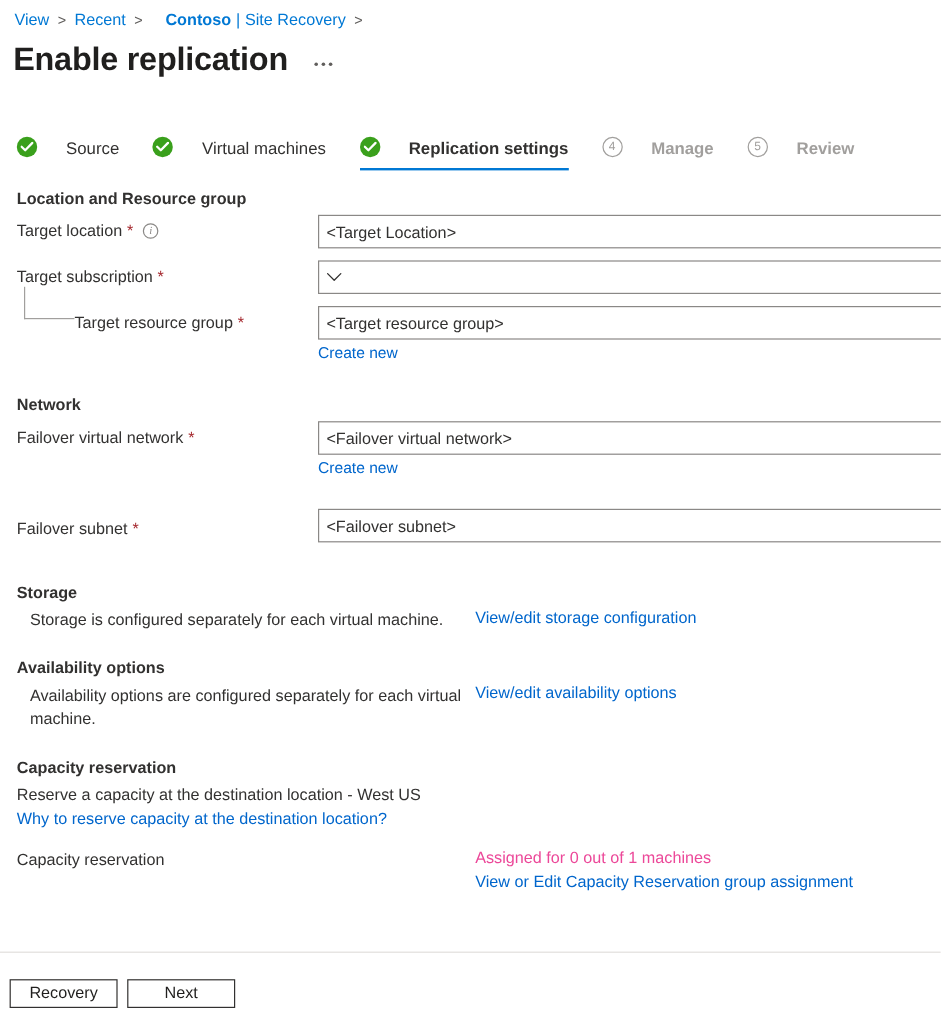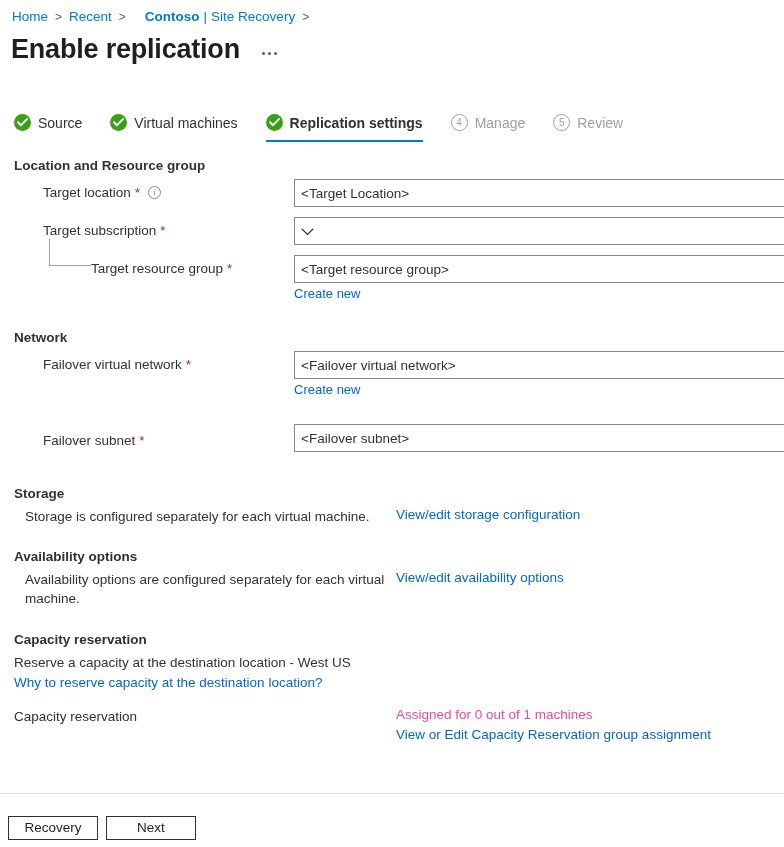--- a/index.html
+++ b/index.html
@@ -39,43 +39,43 @@
     display: flex; gap: 3px; align-items: center;
     padding: 4px 3px; cursor: pointer;
   }
   .ellipsis-btn i { width: 3px; height: 3px; background: #605e5c; border-radius: 50%; display: block; }
 
   
   .steps {
     position: absolute; left: 14px; top: 114px;
     display: flex; align-items: flex-start;
   }
-  .step { display: flex; align-items: center; position: relative; padding-bottom: 11px; margin-right: 28px; cursor: pointer; }
+  .step { display: flex; align-items: center; position: relative; padding-bottom: 11px; margin-right: 28px; cursor: pointer; gap: 17px; }
   .step-mark { width: 17px; height: 17px; margin-right: 7px; flex: 0 0 auto; position: relative; }
   .step-mark.done { background: #3aa01c; border-radius: 50%; }
   .step-mark.done svg { position: absolute; left: 3px; top: 4px; }
   .step-mark.todo {
     border: 1px solid #a19f9d; border-radius: 50%;
     color: #a19f9d; font-size: 10px; line-height: 15px; text-align: center;
   }
   .step-label { font-size: 14px; color: #323130; white-space: nowrap; }
   .step.active .step-label { font-weight: bold; }
-  .step.disabled .step-label { color: #a19f9d; }
+  .step.disabled .step-label { color: #a19f9d; font-weight: bold; }
   .step.active::after {
     content: ""; position: absolute; left: 0; right: 0; bottom: 0;
     height: 2px; background: #0078d4;
   }
 
   
   .content { position: absolute; left: 0; top: 158px; width: 784px; }
   .section-head {
     font-size: 13.5px; font-weight: bold; color: #323130;
     margin: 0 0 6px 14px;
   }
-  .field-row { position: relative; height: 30px; margin-bottom: 8px; margin-left: 29px; }
+  .field-row { position: relative; height: 30px; margin-bottom: 8px; }
   .field-label {
     position: absolute; left: 14px; top: 6px;
     font-size: 13.5px; color: #323130; white-space: nowrap;
     display: flex; align-items: center;
   }
   .req { color: #a4262c; margin-left: 4px; }
   .info-icon {
     display: inline-flex; align-items: center; justify-content: center;
     width: 13px; height: 13px; border: 1px solid #8a8886; border-radius: 50%;
     margin-left: 8px; color: #8a8886; font-size: 9px; font-style: italic;
@@ -119,21 +119,21 @@
     font-family: "Liberation Sans", sans-serif; font-size: 13.5px; color: #201f1e;
     cursor: pointer; padding: 0 10px; line-height: 22px; text-align: center;
   }
 </style>
 </head>
 <body>
 
 <div class="page">
 
   <div class="breadcrumb">
-    <span class="crumb">Home</span>
+    <span class="crumb">View</span>
     <span class="crumb-sep">&gt;</span>
     <span class="crumb">Recent</span>
     <span class="crumb-sep">&gt;</span>
     <span class="crumb-gap"></span>
     <span class="crumb-bold">Contoso</span>
     <span class="crumb-pipe">|</span>
     <span class="crumb">Site Recovery</span>
     <span class="crumb-sep">&gt;</span>
   </div>
 

